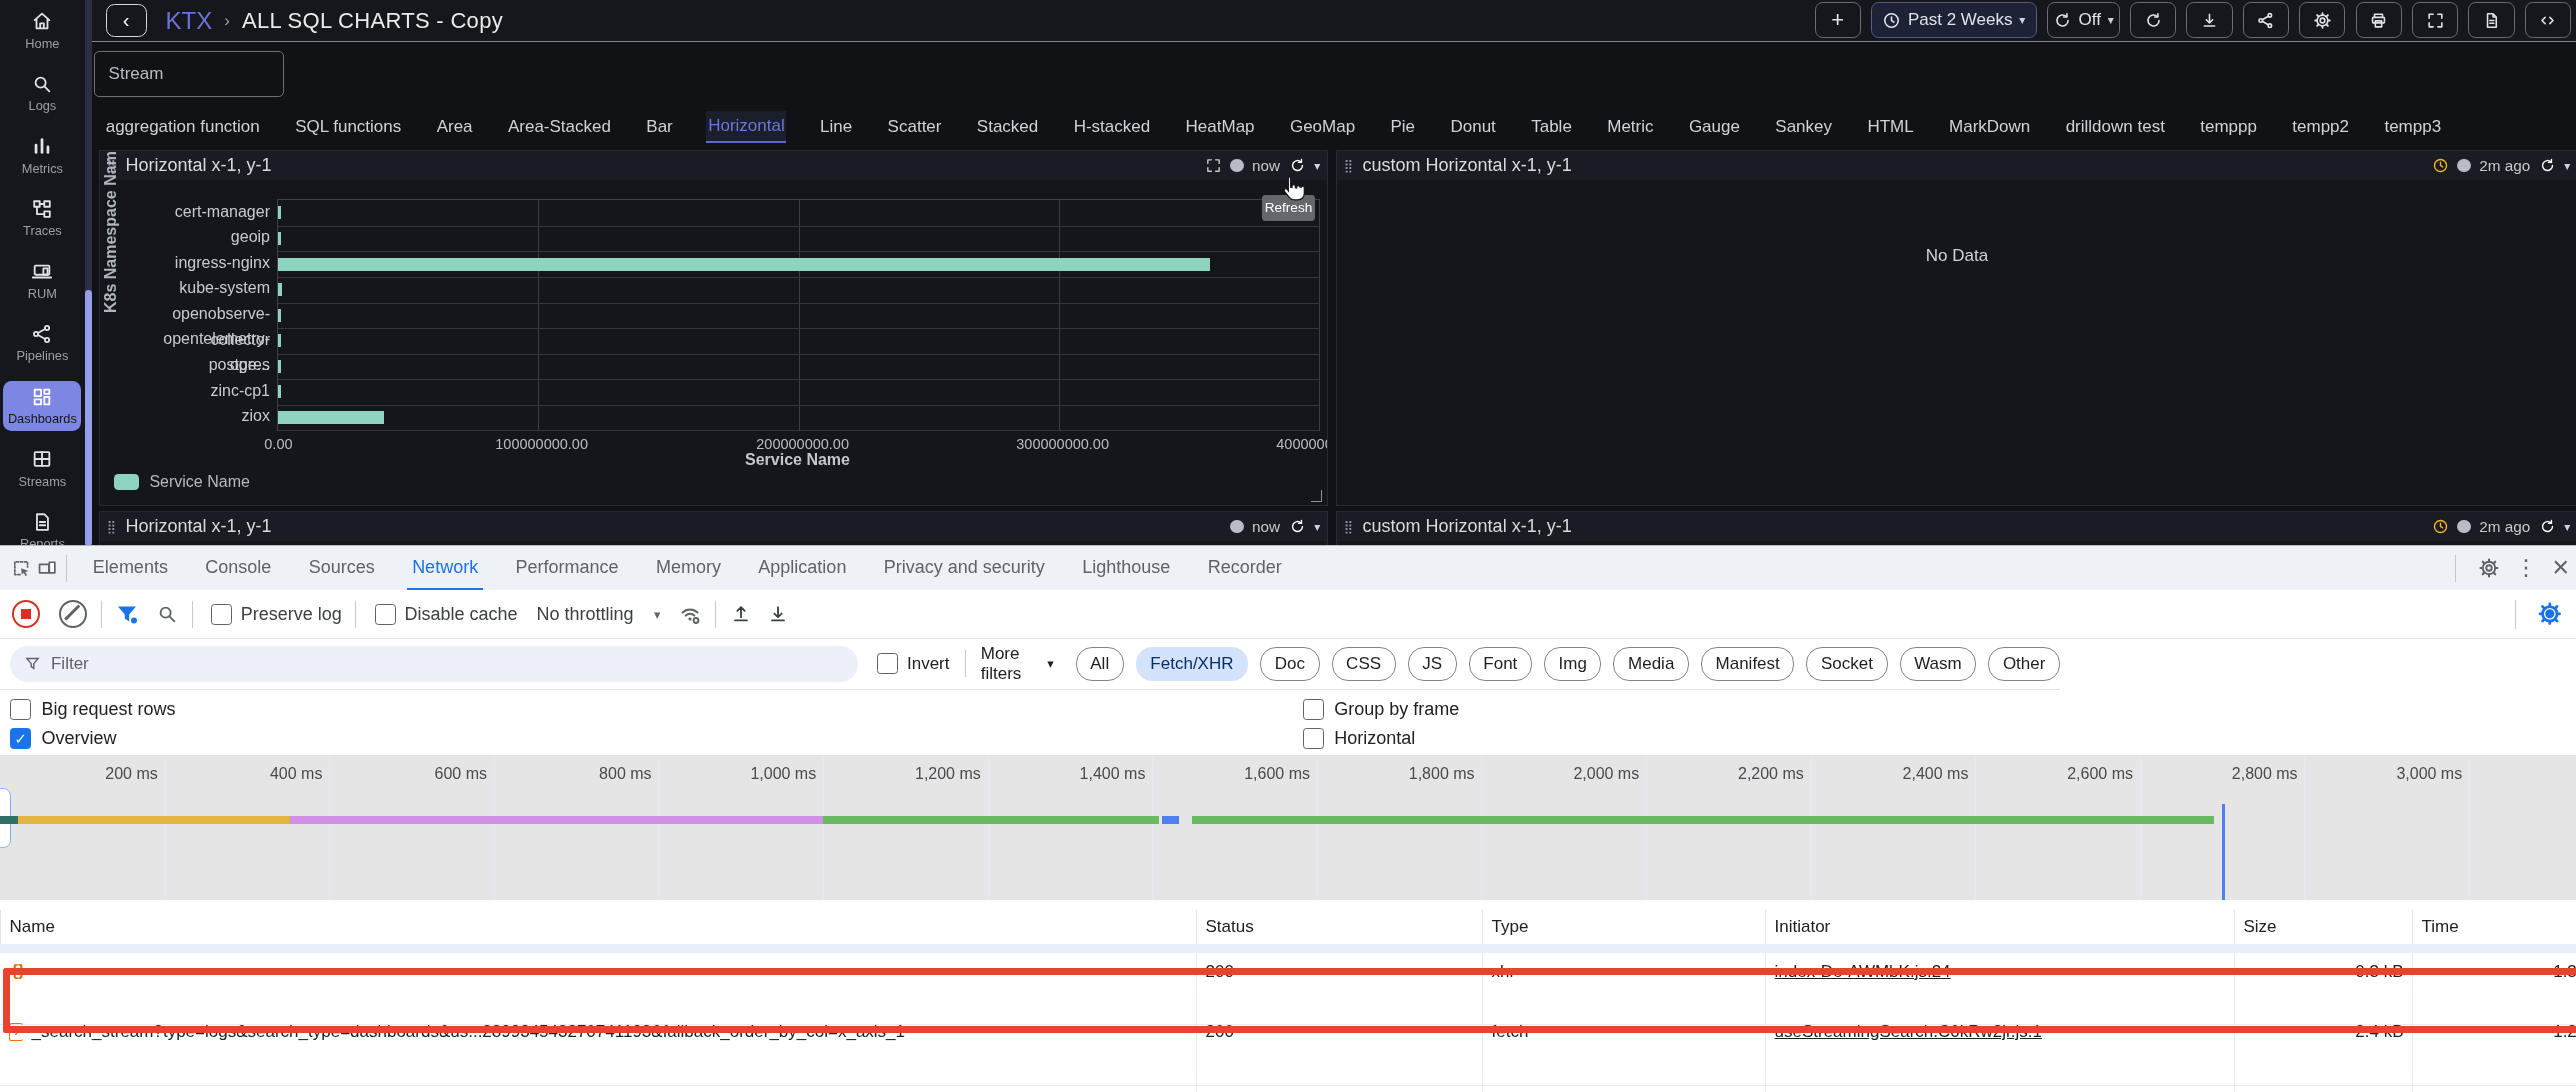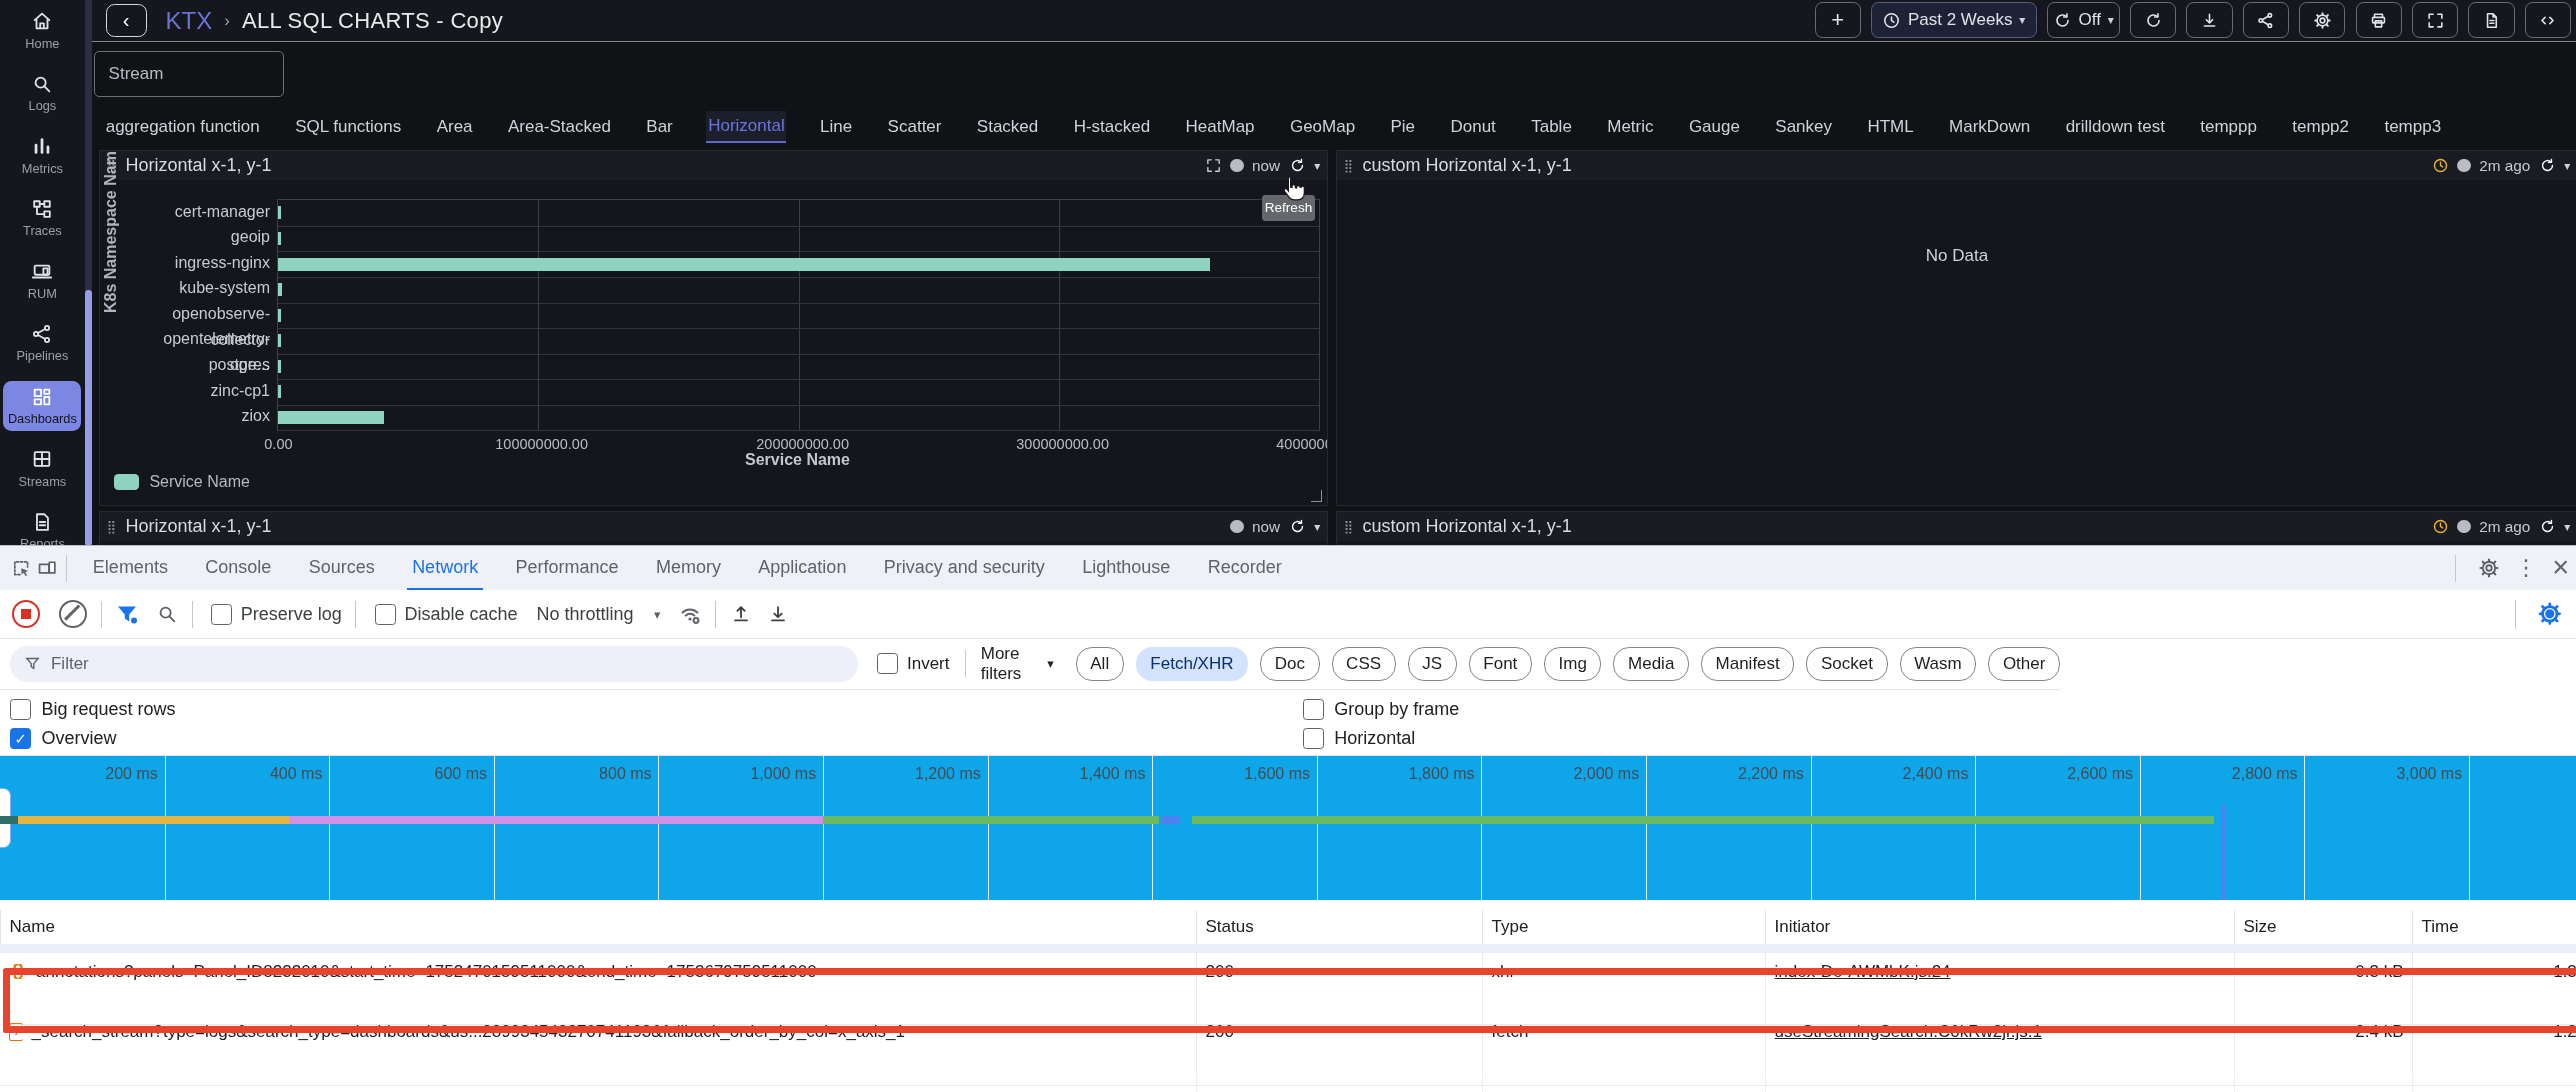--- a/index.html
+++ b/index.html
@@ -95,21 +95,21 @@
                 display:flex;align-items:center;font-size:17px}
   #filter-pill{margin-left:10.2px;width:1147px;height:36px;border-radius:18px;background:#edf0f9;display:flex;
                align-items:center;gap:10.2px;padding-left:13.6px;color:#5f6368;box-sizing:border-box}
   .chip{height:32px;border:1.7px solid #80868b;border-radius:16px;display:flex;align-items:center;padding:0 13.6px;
         margin-left:12px;color:#1f1f1f;background:#fff;white-space:nowrap}
   .chip.sel{background:#d3e3fd;border-color:#d3e3fd;color:#072e6f}
 
   #dt-options{position:absolute;left:0;top:143px;width:2576px;height:66px;border-bottom:0.9px solid #e0e4ea;font-size:18px;color:#202124}
   .optrow{position:absolute;display:flex;align-items:flex-start;gap:10.2px}
 
-  #overview{position:absolute;left:0;top:210px;width:2576px;height:145px;background:#0ea5e9;border-bottom:0.9px solid #dfe3ea;overflow:hidden}
+  #overview{position:absolute;left:0;top:210px;width:2576px;height:145px;background:#e5e5e5;border-bottom:0.9px solid #dfe3ea;overflow:hidden}
   .ov-grid{position:absolute;top:0;bottom:0;width:0.9px;background:#e6eaf3}
   .ov-lbl{position:absolute;top:8.5px;font-size:16px;color:#474b4f;transform:translateX(calc(-100% - 6.8px));white-space:nowrap}
   .ov-seg{position:absolute;top:60px;height:7.7px}
   #ov-marker{position:absolute;top:48px;bottom:0;width:2.6px;background:#4f7ff0}
   #ov-handle{position:absolute;left:-6.8px;top:32px;width:15.3px;height:58px;border:1.7px solid #86aef8;border-radius:7.7px;background:#fff}
 
   #nettable{position:absolute;left:0;top:354px;width:2576px;height:193px;background:#fff}
   .tgrid{display:grid;grid-template-columns:1196px 286px 283px 469px 178px 196px}
   .tcell{padding:0 8.5px;display:flex;align-items:center;overflow:hidden;white-space:nowrap;border-left:0.9px solid #e8eaee}
   .tcell:first-child{border-left:none}
@@ -637,21 +637,20 @@
       <div class="bodycol" style="left:1765px"></div>
       <div class="bodycol" style="left:2234px"></div>
       <div class="bodycol" style="left:2412px"></div>
       <div class="rowsep" style="top:114px"></div>
       <div class="rowsep" style="top:175px"></div>
     </div>
 
     <div class="trow tgrid" style="top:53px;height:37px">
       <div class="tcell">
         <span class="name-ico">{}</span>
-        <span>annotations?panels=Panel_ID8232010&amp;start_time=1752470159511000&amp;end_time=1753679759511000</span>
       </div>
       <div class="tcell">200</div>
       <div class="tcell">xhr</div>
       <div class="tcell init">
           <a>index-De-AWMbK.js:24</a>
         </div>
       <div class="tcell num">0.3 kB</div>
       <div class="tcell num">1.38 s</div>
     </div>
 

